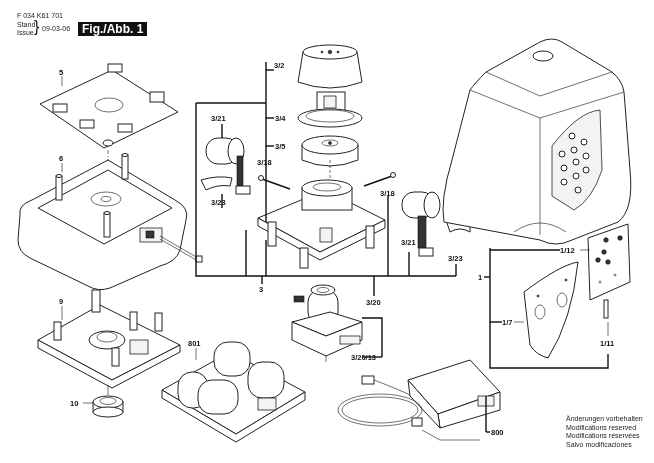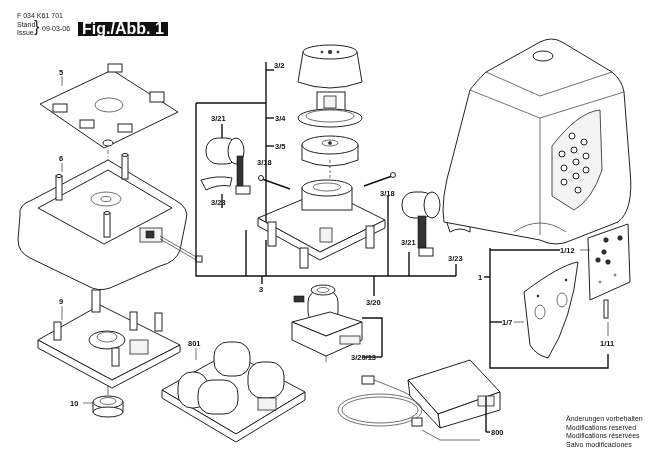--- a/index.html
+++ b/index.html
@@ -5,21 +5,21 @@
   html, body { margin:0; padding:0; background:#ffffff; }
   body { width:654px; height:463px; position:relative; overflow:hidden;
          font-family:"Liberation Sans", sans-serif; color:#111; }
   .hdr { position:absolute; font-size:7px; line-height:8px; color:#222; }
   #docnum { left:17px; top:12px; }
   #stand-lbl { left:17px; top:21px; }
   #issue-lbl { left:17px; top:29px; }
   #brace { left:34px; top:19px; font-size:16px; line-height:16px; }
   #date { left:42px; top:25px; }
   #fig { position:absolute; left:78px; top:22px; background:#111; color:#fff;
-         font-weight:bold; font-size:16px; padding:1px 4px; line-height:12px; }
+         font-weight:bold; font-size:12px; padding:1px 4px; line-height:12px; }
   .notes { position:absolute; left:566px; top:415px; font-size:7px; line-height:8.5px; color:#222; }
   .lbl { font-family:"Liberation Sans", sans-serif; font-size:7.5px; fill:#111; font-weight:bold; }
   svg { position:absolute; left:0; top:0; }
   .ln { stroke:#111; stroke-width:1.4; fill:none; }
   .thin { stroke:#333; stroke-width:0.7; fill:none; }
   .part { stroke:#222; stroke-width:1; fill:#fff; }
   .partg { stroke:#222; stroke-width:0.8; fill:#f3f3f3; }
   .dk { fill:#333; stroke:#111; stroke-width:0.6; }
 </style>
 </head>

